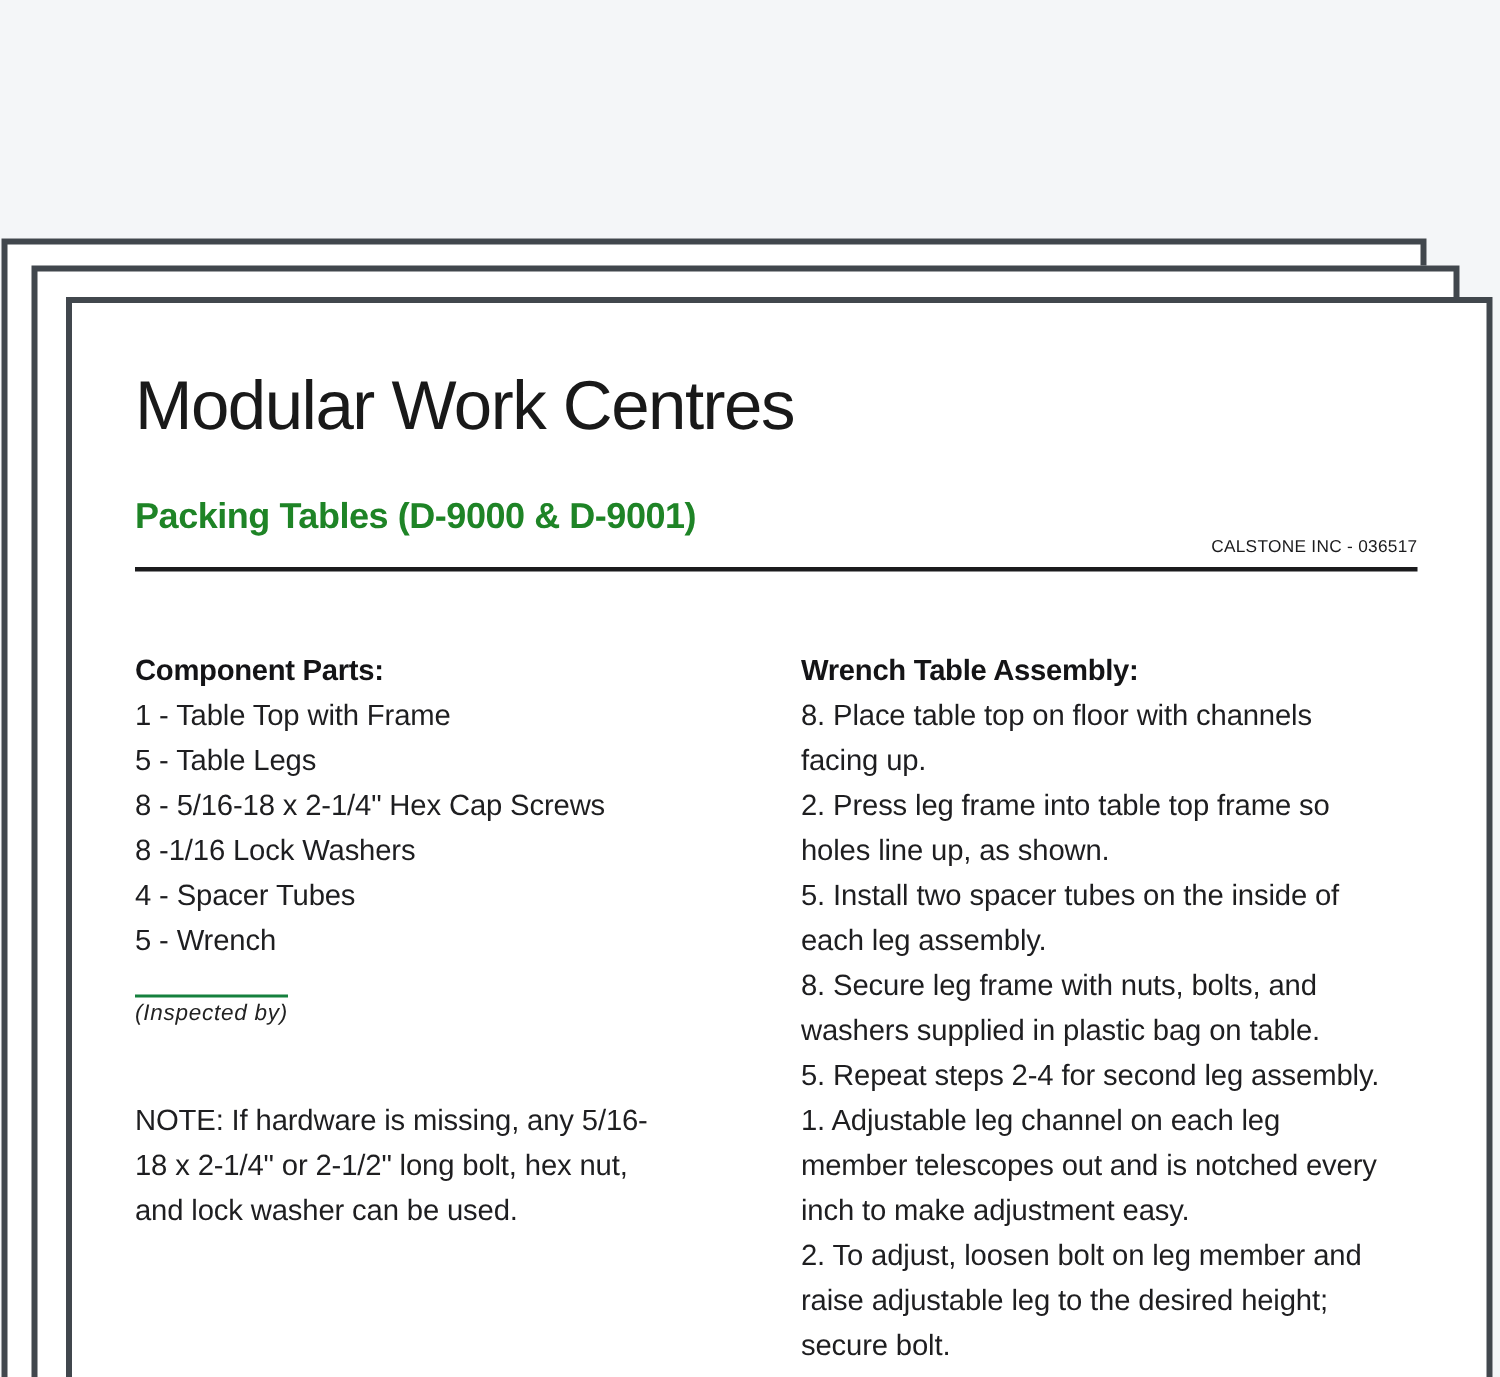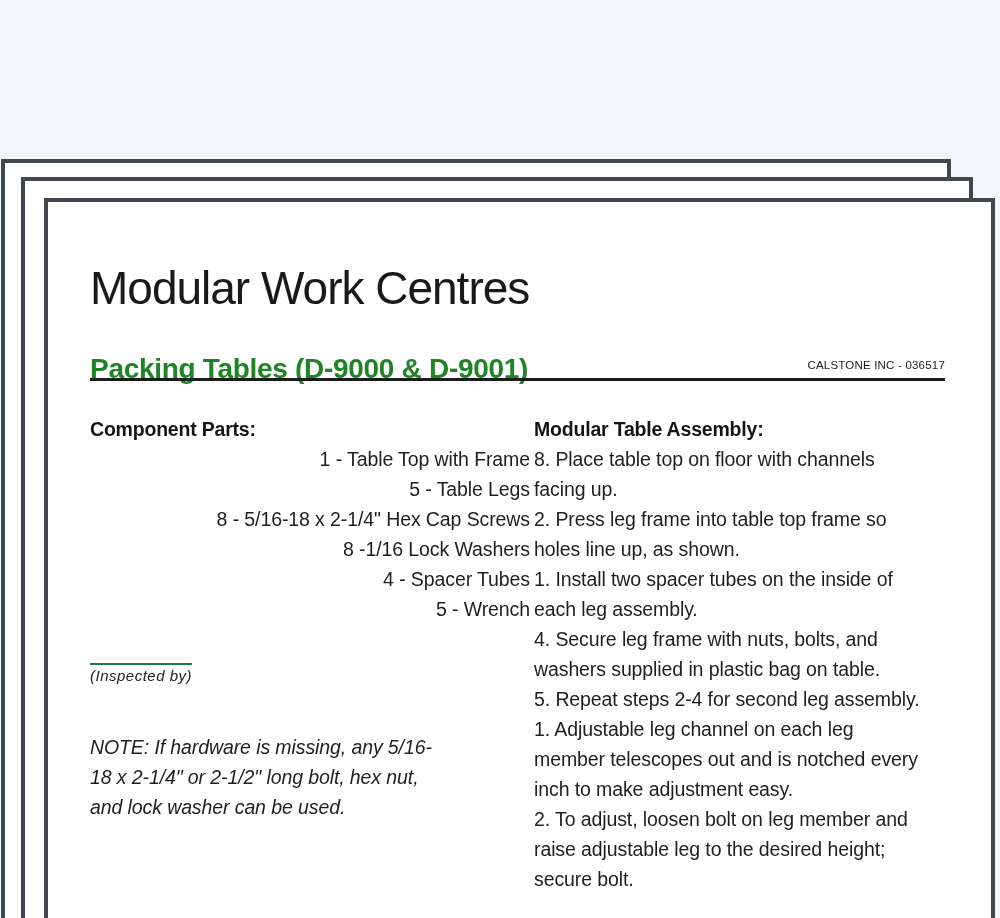--- a/index.html
+++ b/index.html
@@ -16,69 +16,70 @@
     background: #ffffff;
     border: 4px solid #41474d;
     box-sizing: border-box;
   }
   #page-back  { left: 1px;  top: 159px; width: 950px; height: 980px; }
   #page-mid   { left: 21px; top: 177px; width: 952px; height: 980px; }
   #page-front { left: 44px; top: 198px; width: 951px; height: 960px; }
 
   
   .doc-title {
-    position: absolute; left: 42px; top: 58px;
+    position: absolute; left: 42px; top: 40px;
     font-size: 46px; line-height: 56px; font-weight: 400;
     letter-spacing: -1px; color: #191919; white-space: nowrap;
   }
   .doc-subtitle {
     position: absolute; left: 42px; top: 126px;
-    font-size: 28px; line-height: 34px; font-weight: 700;
-    letter-spacing: -0.3px; color: #1e8426; white-space: nowrap; margin-top: 24px;
+    font-size: 24px; line-height: 34px; font-weight: 700;
+    letter-spacing: -0.3px; color: #1e8426; white-space: nowrap;
   }
   .doc-code {
     position: absolute; right: 46px; top: 156px;
     font-size: 11.5px; line-height: 14px; letter-spacing: 0.2px;
     color: #1b1b1d; white-space: nowrap;
   }
   .header-rule {
     position: absolute; left: 42px; top: 176px;
     width: 855px; height: 3px; background: #1b1b1d;
   }
   .col {
     position: absolute; top: 212px; width: 440px;
     font-size: 19.5px; line-height: 30px;
   }
   .col-left  { left: 42px; }
   .col-right { left: 486px; }
   .col-header {
     font-weight: 700; color: #141416;
     font-size: 19.5px; line-height: 30px;
     letter-spacing: -0.2px;
+    margin-top: 18px;
   }
   .steps div  { white-space: pre-line; letter-spacing: -0.1px; }
-  .parts div  { white-space: nowrap; letter-spacing: -0.1px; text-align: right; }
+  .parts div  { white-space: nowrap; letter-spacing: -0.1px; }
 
   .signature {
     position: absolute; left: 42px; top: 461px;
     width: 102px;
     border-top: 2px solid #15803d;
     padding-top: 1px;
   }
   .signature .label {
     font-style: italic;
     font-size: 15px; line-height: 20px;
     letter-spacing: 0.5px;
     color: #222; white-space: nowrap;
   }
   .note {
     position: absolute; left: 42px; top: 530px;
     width: 440px;
     font-size: 19.5px; line-height: 30px;
-    white-space: pre-line; letter-spacing: -0.1px; font-style: italic;
+    white-space: pre-line; letter-spacing: -0.1px;
   }
 </style>
 </head>
 <body>
 
 <div class="page" id="page-back"></div>
 <div class="page" id="page-mid"></div>
 
 <div class="page" id="page-front">
 
@@ -104,29 +105,29 @@
 
   <div class="signature">
     <div class="label">(Inspected by)</div>
   </div>
 
   <div class="note">NOTE: If hardware is missing, any 5/16-
 18 x 2-1/4" or 2-1/2" long bolt, hex nut,
 and lock washer can be used.</div>
 
   <div class="col col-right">
-    <div class="col-header">Modular Table Assembly:</div>
+    <div class="col-header">Wrench Table Assembly:</div>
     <div class="steps">
         <div>8. Place table top on floor with channels
 facing up.</div>
         <div>2. Press leg frame into table top frame so
 holes line up, as shown.</div>
-        <div>1. Install two spacer tubes on the inside of
+        <div>5. Install two spacer tubes on the inside of
 each leg assembly.</div>
-        <div>4. Secure leg frame with nuts, bolts, and
+        <div>8. Secure leg frame with nuts, bolts, and
 washers supplied in plastic bag on table.</div>
         <div>5. Repeat steps 2-4 for second leg assembly.</div>
       </div>
     <div class="steps">
         <div>1. Adjustable leg channel on each leg
 member telescopes out and is notched every
 inch to make adjustment easy.</div>
         <div>2. To adjust, loosen bolt on leg member and
 raise adjustable leg to the desired height;
 secure bolt.</div>

